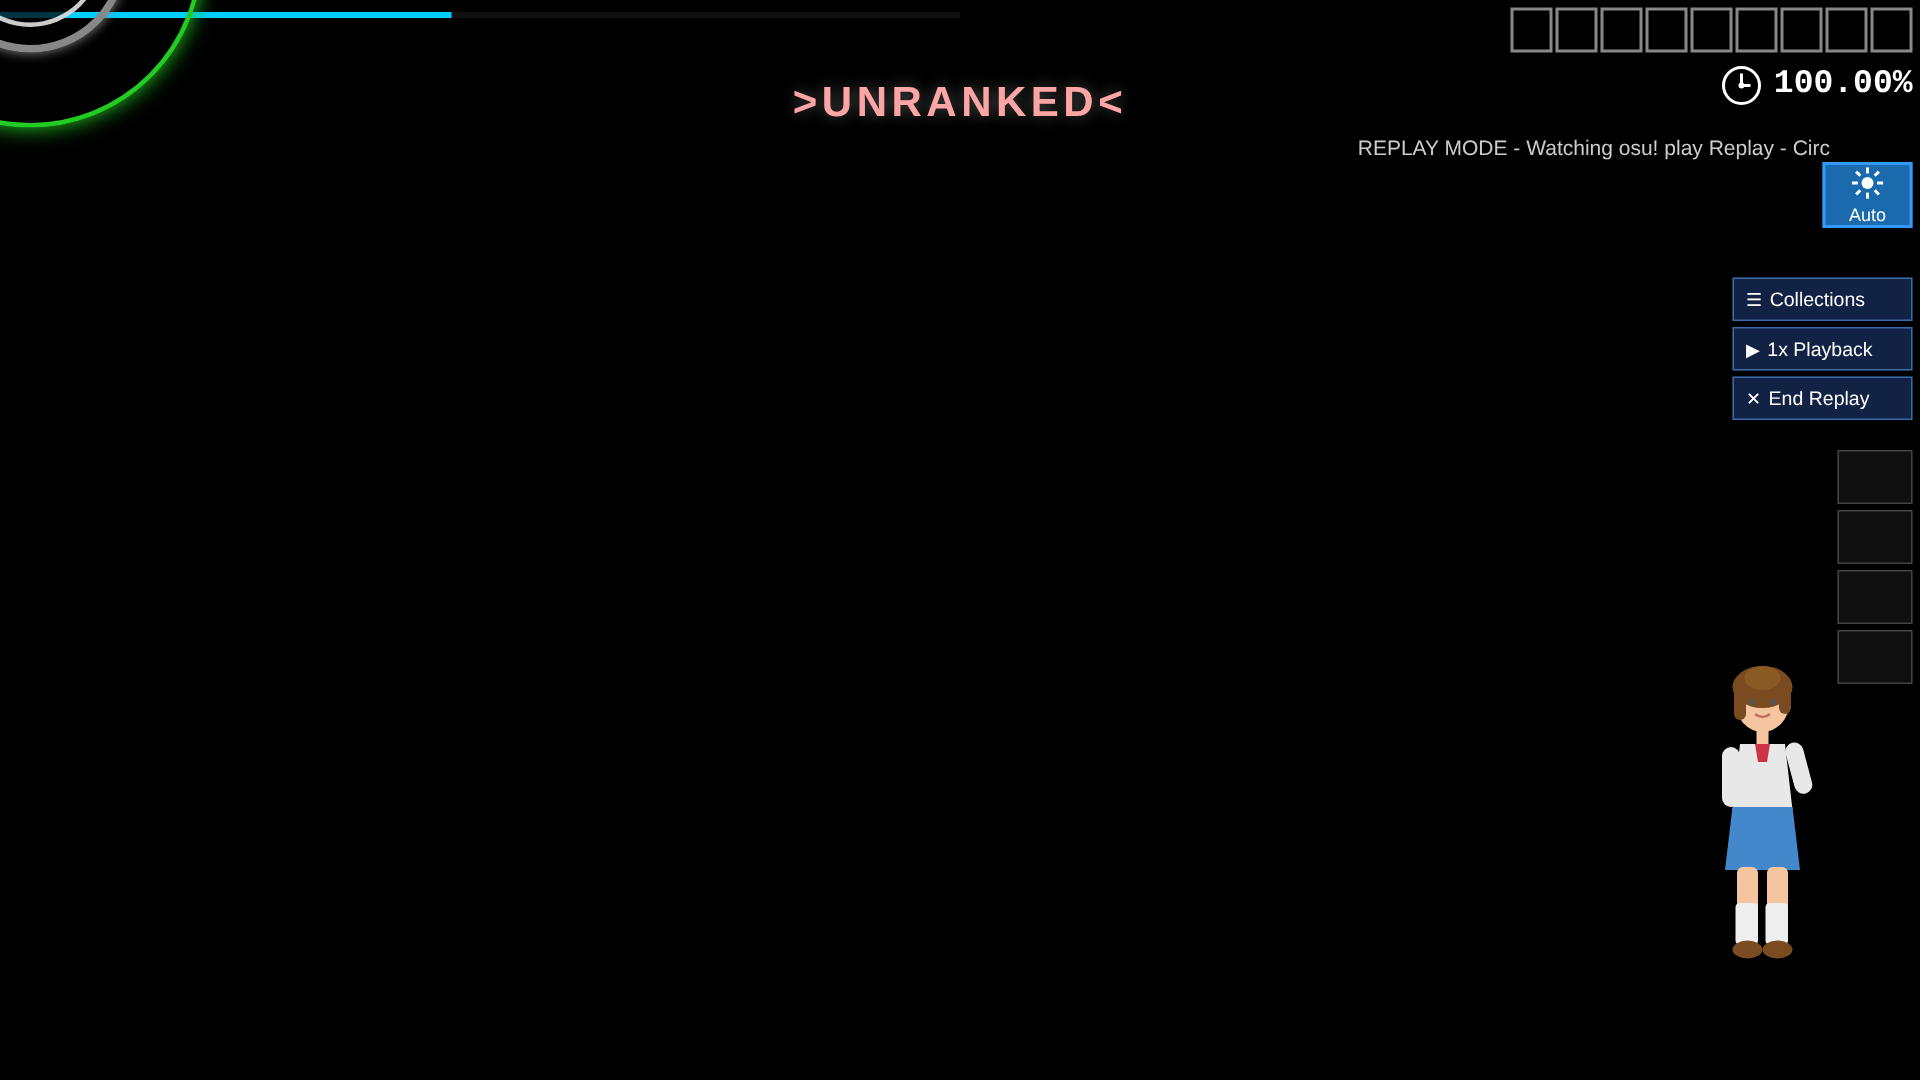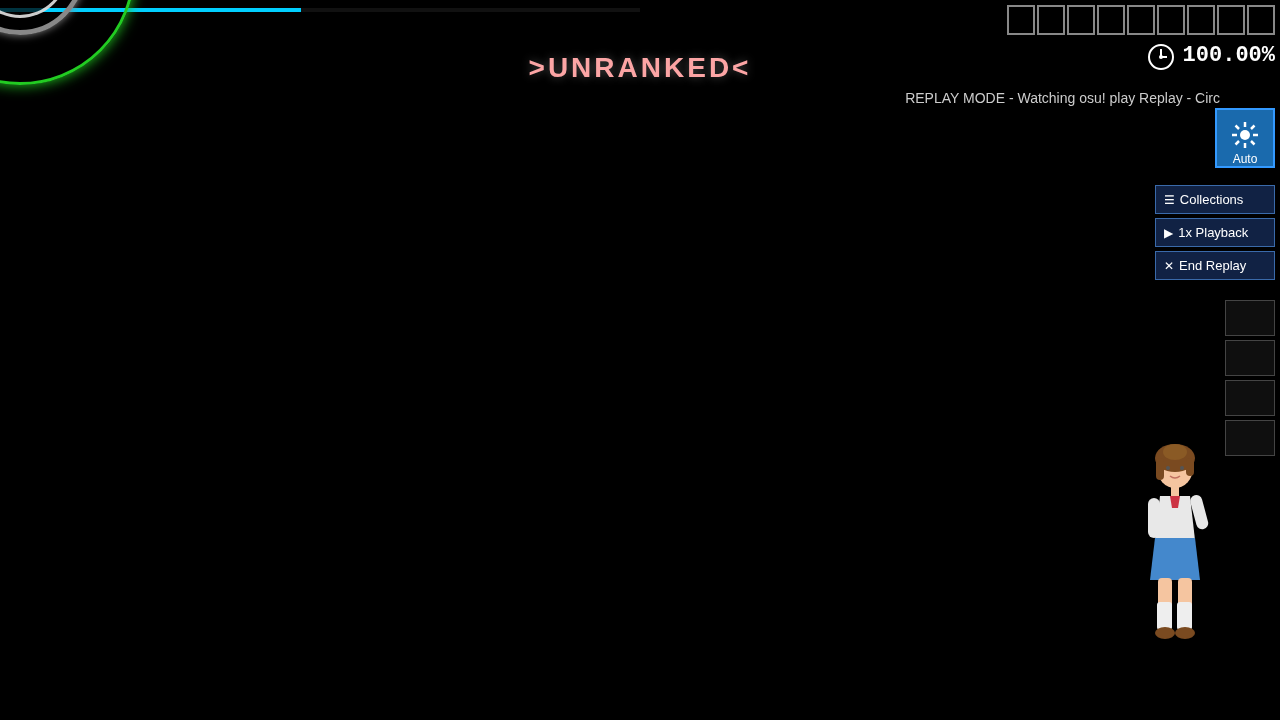--- a/index.html
+++ b/index.html
@@ -83,28 +83,28 @@
       font-family: Arial, sans-serif;
       white-space: nowrap;
     }
 
     
     #auto-button {
       position: absolute;
       top: 108px;
       right: 5px;
       width: 60px;
-      height: 60px;
+      height: 44px;
       background: #1a6aad;
       border: 2px solid #3399ff;
       cursor: pointer;
       display: flex;
       flex-direction: column;
       align-items: center;
-      justify-content: flex-end;
+      justify-content: space-between;
       gap: 2px;
     }
     #auto-button .gear-svg {
       width: 30px;
       height: 30px;
     }
     #auto-button-label {
       color: #fff;
       font-size: 12px;
       font-family: Arial, sans-serif;

